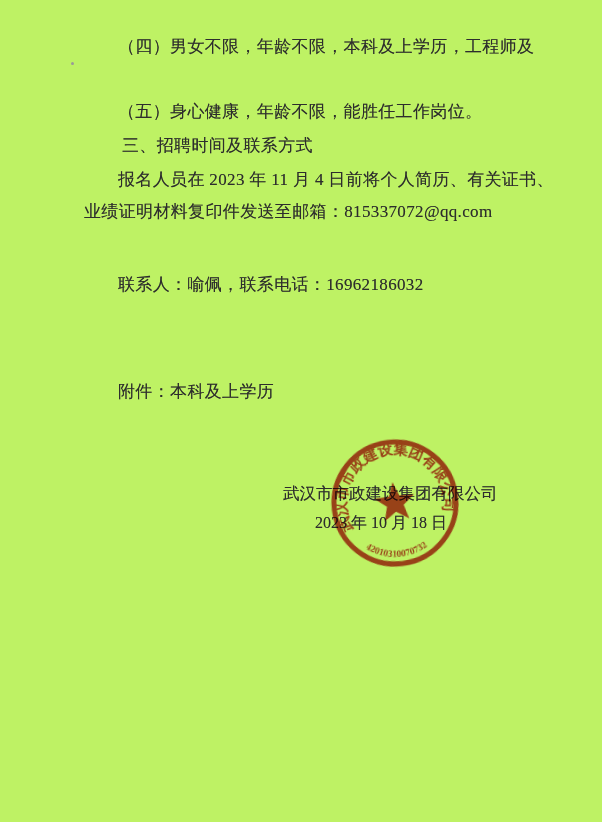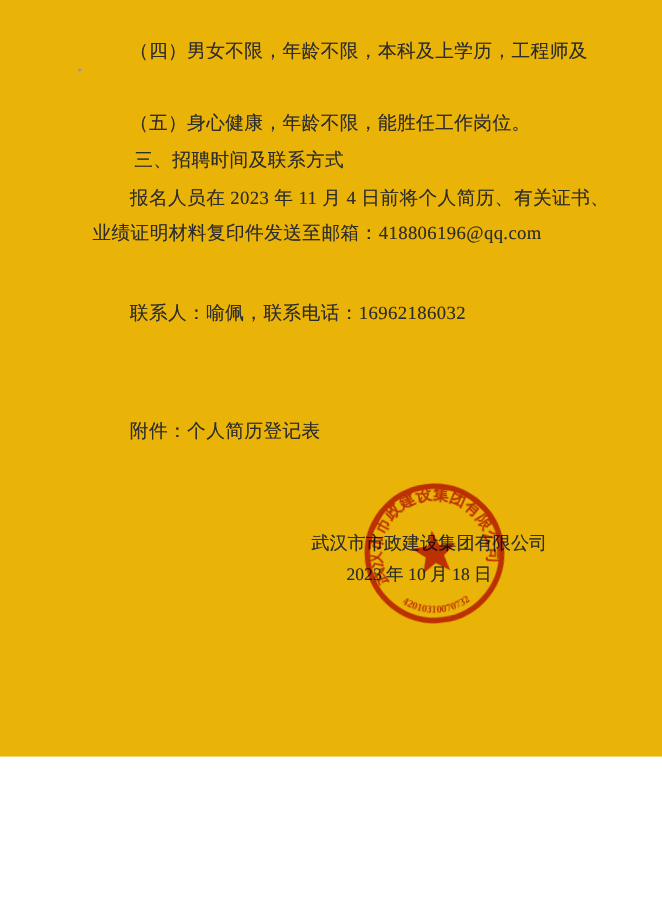--- a/index.html
+++ b/index.html
@@ -3,22 +3,22 @@
 <meta charset="utf-8">
 <style>
   html, body {
     margin: 0;
     padding: 0;
     background: #ffffff;
   }
   .page {
     position: relative;
     width: 602px;
-    height: 688px;
-    background: #eab308;
+    height: 822px;
+    background: #bef264;
     overflow: hidden;
     font-family: "Liberation Serif", "DejaVu Serif", serif;
   }
   .line {
     position: absolute;
     white-space: nowrap;
     font-size: 17px;
     line-height: 24px;
     letter-spacing: 0.35px;
     color: #2d2d2d;
@@ -88,26 +88,26 @@
 
   <div class="line indent" style="top:35px">（四）男女不限，年龄不限，本科及上学历，工程师及</div>
 
 
   <div class="line indent" style="top:100px">（五）身心健康，年龄不限，能胜任工作岗位。</div>
 
   <div class="line heading" style="top:134px">三、招聘时间及联系方式</div>
 
   <div class="line indent" style="top:168px">报名人员在 2023 年 11 月 4 日前将个人简历、有关证书、</div>
 
-  <div class="line flush" style="top:200px">业绩证明材料复印件发送至邮箱：418806196@qq.com</div>
+  <div class="line flush" style="top:200px">业绩证明材料复印件发送至邮箱：815337072@qq.com</div>
 
 
   <div class="line indent" style="top:273px">联系人：喻佩，联系电话：16962186032</div>
 
-  <div class="line indent" style="top:380px">附件：个人简历登记表</div>
+  <div class="line indent" style="top:380px">附件：本科及上学历</div>
 
   <div class="sig-company">武汉市市政建设集团有限公司</div>
 
   <div class="sig-date">2023 年 10 月 18 日</div>
 
   <div class="seal">
     <svg width="150" height="150" viewBox="0 0 150 150" xmlns="http://www.w3.org/2000/svg">
       <defs>
         <path id="sealTopArc" d="M 30.6,95.7 A 49,49 0 1,1 119.4,95.7" fill="none"></path>
         <path id="sealBottomArc" d="M 40.3,116.4 A 54,54 0 0,0 109.7,116.4" fill="none"></path>

